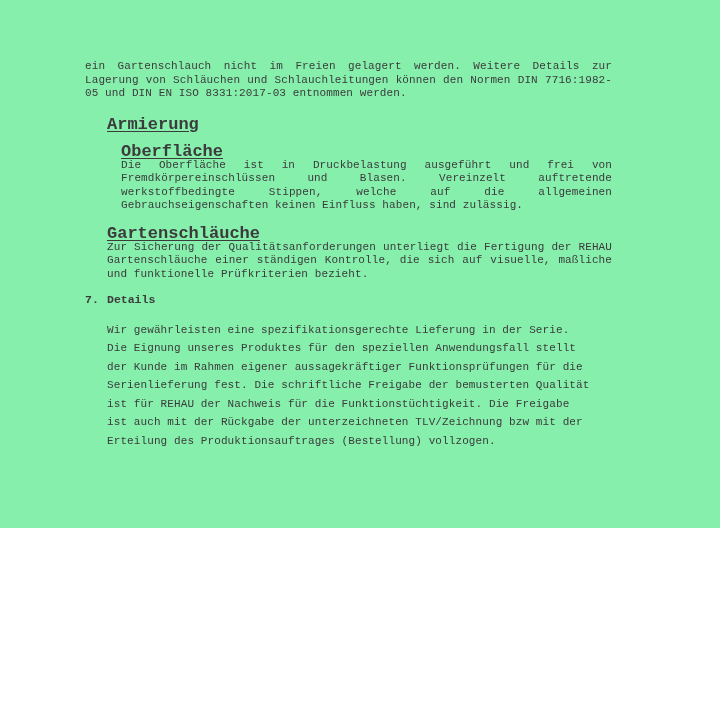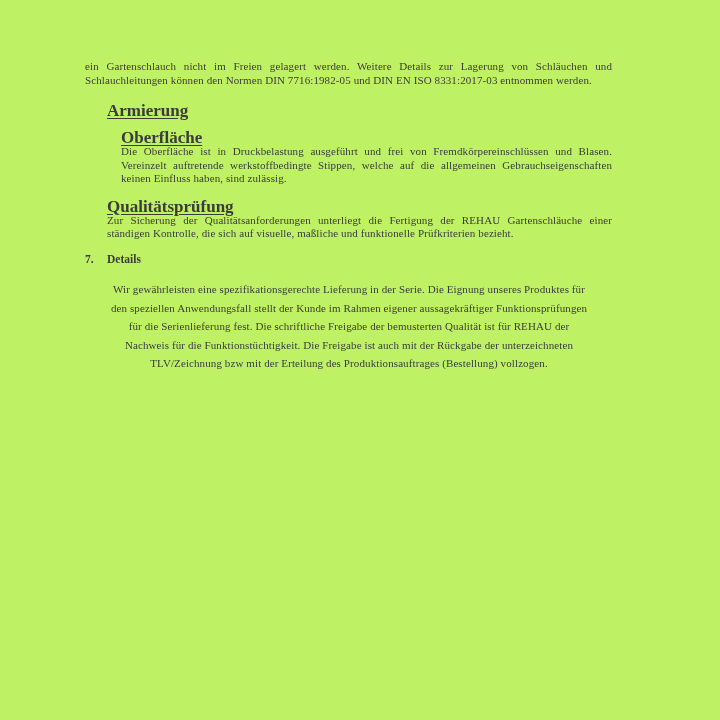--- a/index.html
+++ b/index.html
@@ -3,26 +3,26 @@
 <meta charset="utf-8">
 <style>
   html, body {
     margin: 0;
     padding: 0;
     background: #ffffff;
   }
   .page {
     position: relative;
     width: 720px;
-    height: 720px;
-    background: #bef264;
+    height: 528px;
+    background: #86efac;
     box-sizing: border-box;
     padding: 60px 108px 0 85px;
     overflow: hidden;
-    font-family: Liberation Serif, serif;
+    font-family: Liberation Mono, monospace;
     font-size: 11px;
     color: #3b3b3b;
     -webkit-font-smoothing: antialiased;
   }
   .indent {
     margin-left: 22px;
   }
   p.body-text {
     margin: 0;
     text-align: justify;
@@ -48,21 +48,21 @@
     font-size: 11.5px;
     line-height: 13.5px;
   }
   .section-number {
     width: 22px;
     flex: 0 0 22px;
   }
   p.section-body {
     margin: 14px 0 0 22px;
     max-width: 484px;
-    text-align: center;
+    text-align: left;
     line-height: 18.5px;
     letter-spacing: 0.1px;
   }
 </style>
 </head>
 <body>
 
 <div class="page">
 
   <p class="body-text indent">ein Gartenschlauch nicht im Freien gelagert werden. Weitere Details zur Lagerung von Schläuchen und Schlauchleitungen können den Normen DIN 7716:1982-05 und DIN EN ISO 8331:2017-03 entnommen werden.</p>
@@ -70,21 +70,21 @@
   <div class="subsection first indent">
     <h3 class="subsection-heading">Armierung</h3>
   </div>
 
   <div class="subsection second indent">
     <h3 class="subsection-heading">Oberfläche</h3>
     <p class="body-text">Die Oberfläche ist in Druckbelastung ausgeführt und frei von Fremdkörpereinschlüssen und Blasen. Vereinzelt auftretende werkstoffbedingte Stippen, welche auf die allgemeinen Gebrauchseigenschaften keinen Einfluss haben, sind zulässig.</p>
   </div>
 
   <div class="subsection third indent">
-    <h3 class="subsection-heading">Qualitätsprüfung</h3>
+    <h3 class="subsection-heading">Gartenschläuche</h3>
     <p class="body-text">Zur Sicherung der Qualitätsanforderungen unterliegt die Fertigung der REHAU Gartenschläuche einer ständigen Kontrolle, die sich auf visuelle, maßliche und funktionelle Prüfkriterien bezieht.</p>
   </div>
 
   <div class="section-heading-row">
     <span class="section-number">7.</span>
     <span class="section-title">Details</span>
   </div>
 
   <p class="section-body">Wir gewährleisten eine spezifikationsgerechte Lieferung in der Serie. Die Eignung unseres Produktes für den speziellen Anwendungsfall stellt der Kunde im Rahmen eigener aussagekräftiger Funktionsprüfungen für die Serienlieferung fest. Die schriftliche Freigabe der bemusterten Qualität ist für REHAU der Nachweis für die Funktionstüchtigkeit. Die Freigabe ist auch mit der Rückgabe der unterzeichneten TLV/Zeichnung bzw mit der Erteilung des Produktionsauftrages (Bestellung) vollzogen.</p>
 

